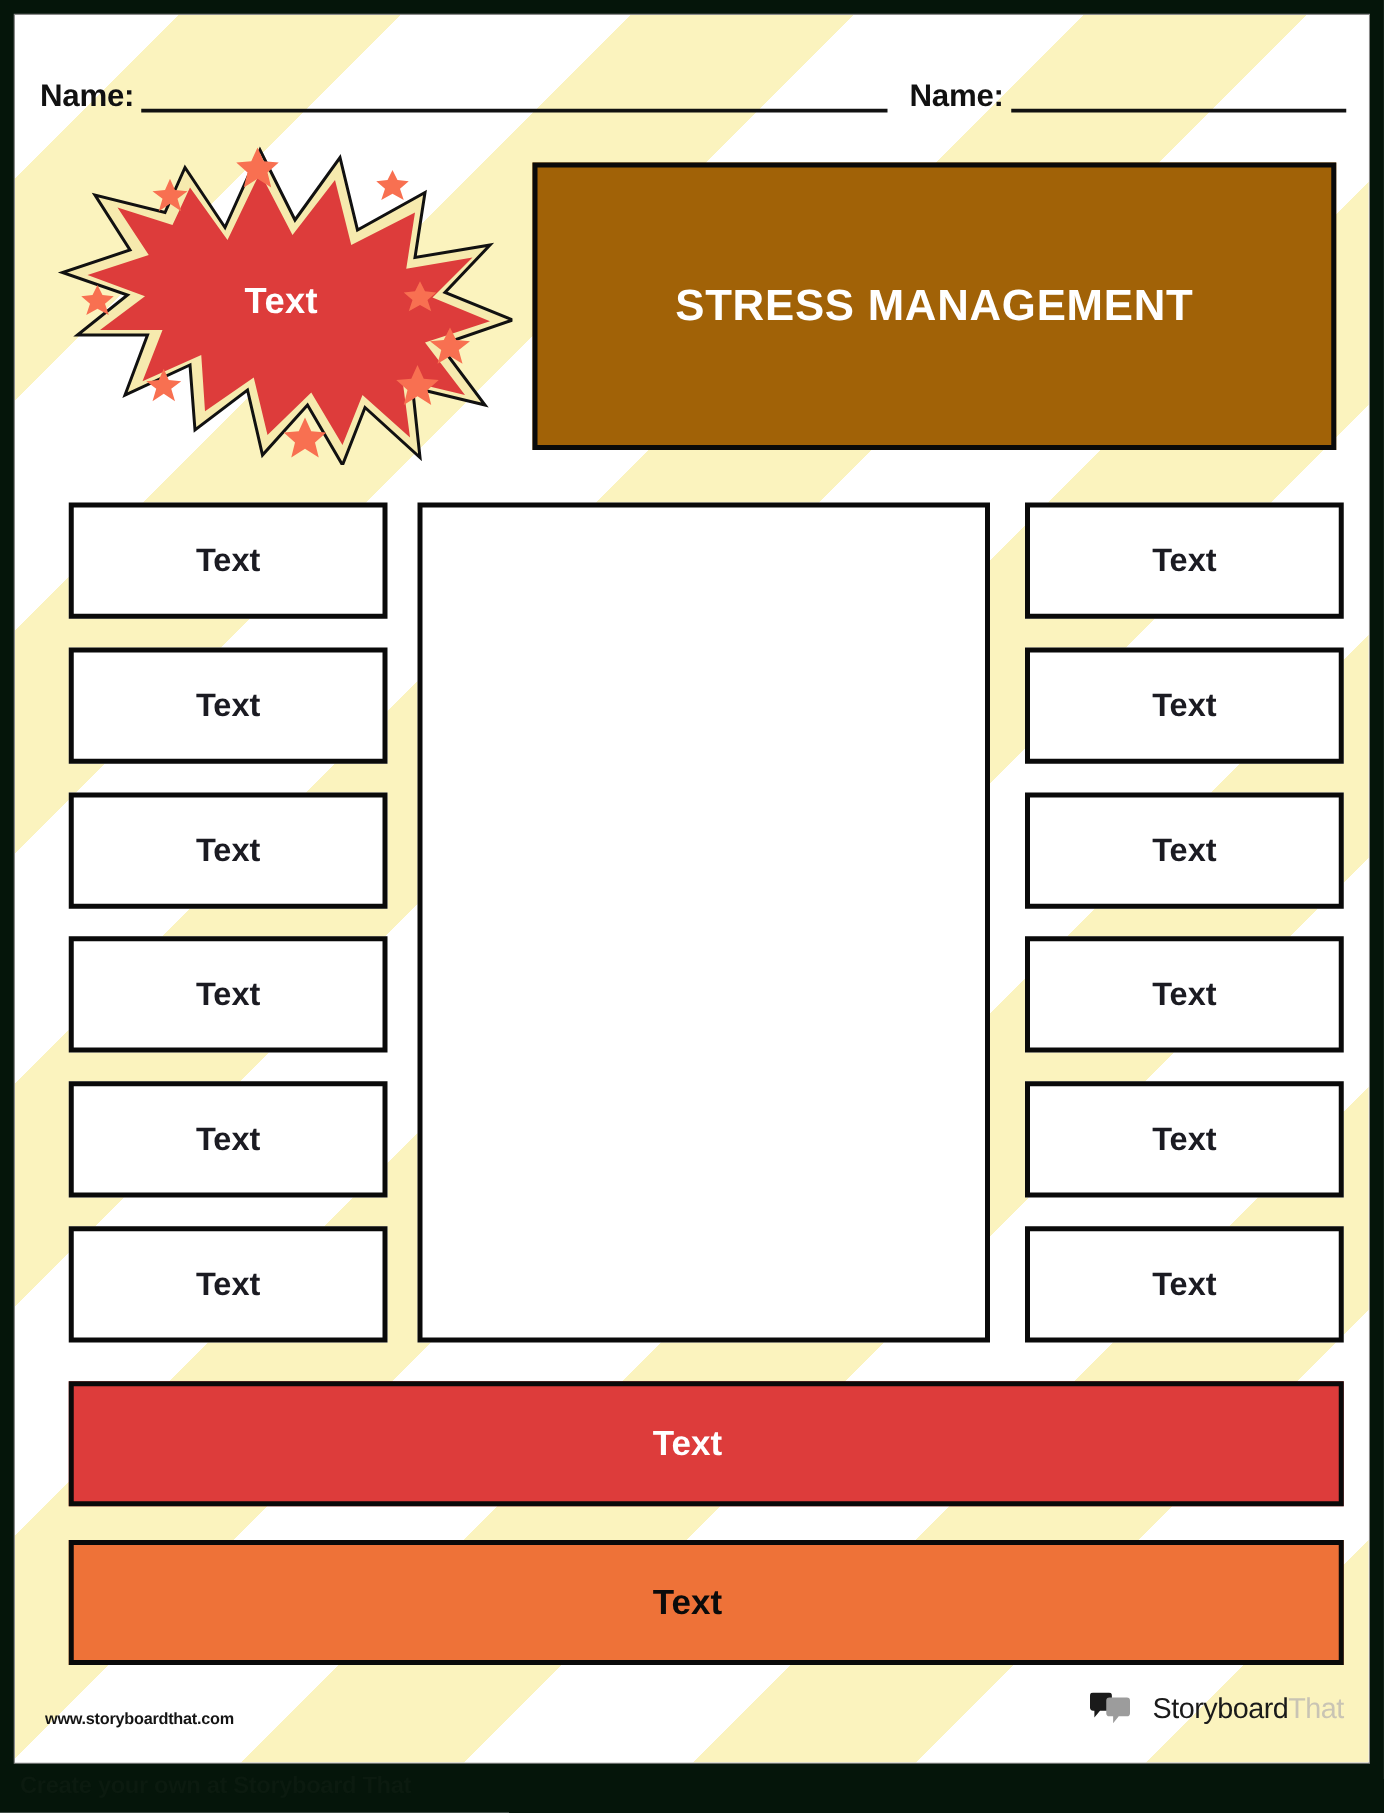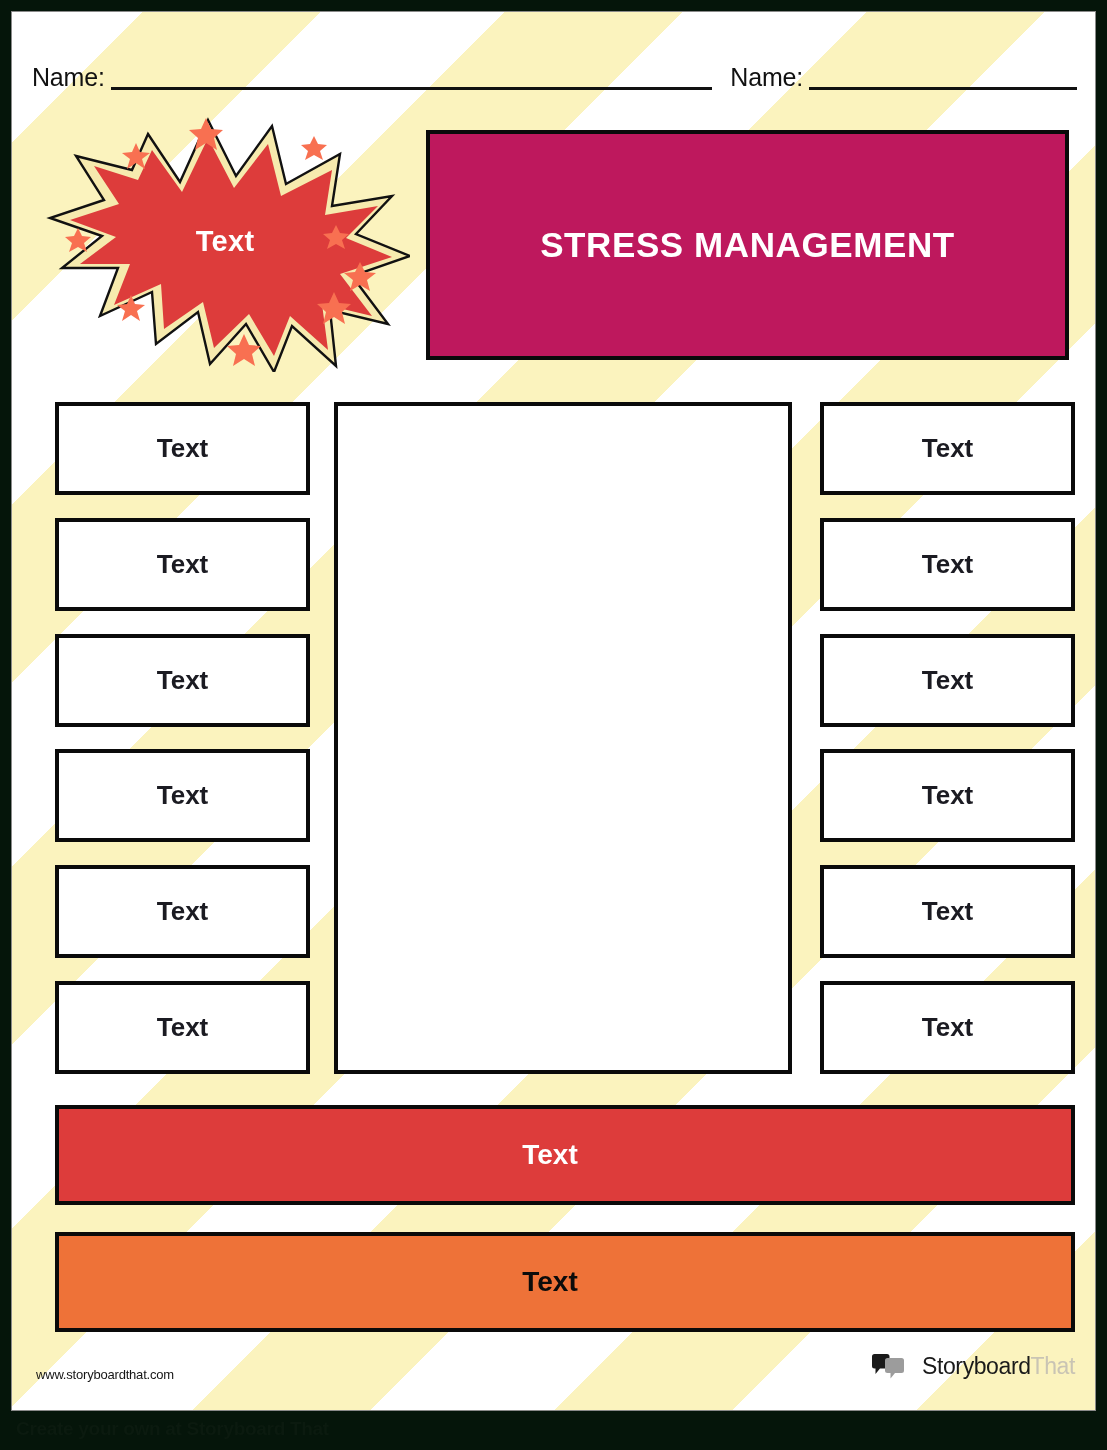--- a/index.html
+++ b/index.html
@@ -47,21 +47,21 @@
     position: absolute;
     left: 20px;
     top: 38px;
     width: 1045px;
     height: 40px;
     display: flex;
     align-items: flex-end;
   }
   .hdr-label {
     font-size: 25px;
-    font-weight: normal;
+    font-weight: bold;
     color: #111111;
     letter-spacing: -0.2px;
     line-height: 1;
     white-space: nowrap;
   }
   .hdr-rule {
     border-bottom: 3px solid #111111;
     height: 22px;
     margin-left: 6px;
   }
@@ -92,21 +92,21 @@
     pointer-events: none;
   }
 
   
   #title-banner {
     position: absolute;
     left: 414px;
     top: 118px;
     width: 643px;
     height: 230px;
-    background: #be185d;
+    background: #a16207;
     border: 4px solid #0A0A0A;
     box-sizing: border-box;
     display: flex;
     align-items: center;
     justify-content: center;
   }
   #title-text {
     color: #FFFFFF;
     font-size: 35px;
     font-weight: bold;
@@ -175,21 +175,21 @@
   #banner-red span    { color: #FFFFFF; }
   #banner-orange { top: 1220px; background: #EE7238; }
   #banner-orange span { color: #0B0B0B; }
 
   
   #footer-url {
     position: absolute;
     left: 24px;
     top: 1355px;
     font-size: 13px;
-    font-weight: normal;
+    font-weight: bold;
     color: #151515;
     letter-spacing: -0.2px;
   }
   #logo {
     position: absolute;
     right: 20px;
     top: 1341px;
     display: flex;
     align-items: center;
     gap: 17px;

